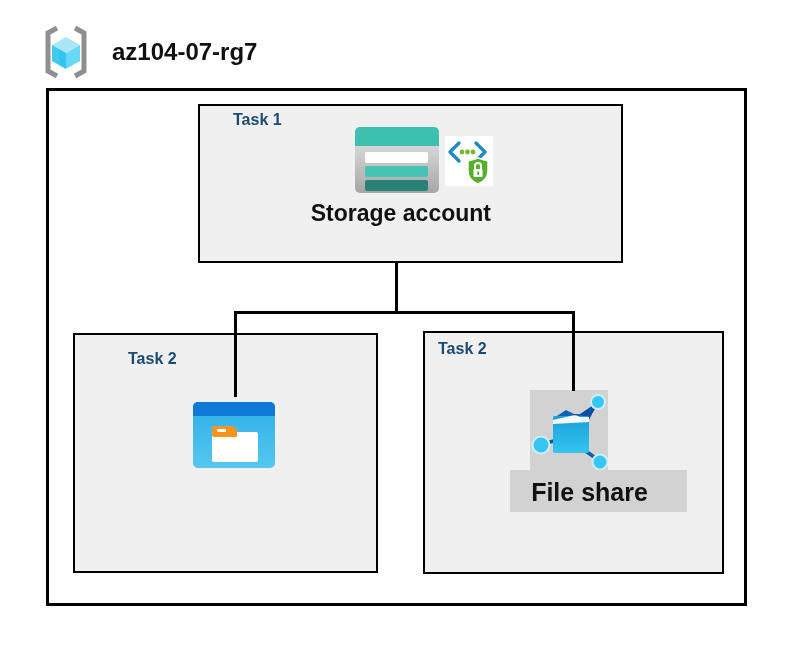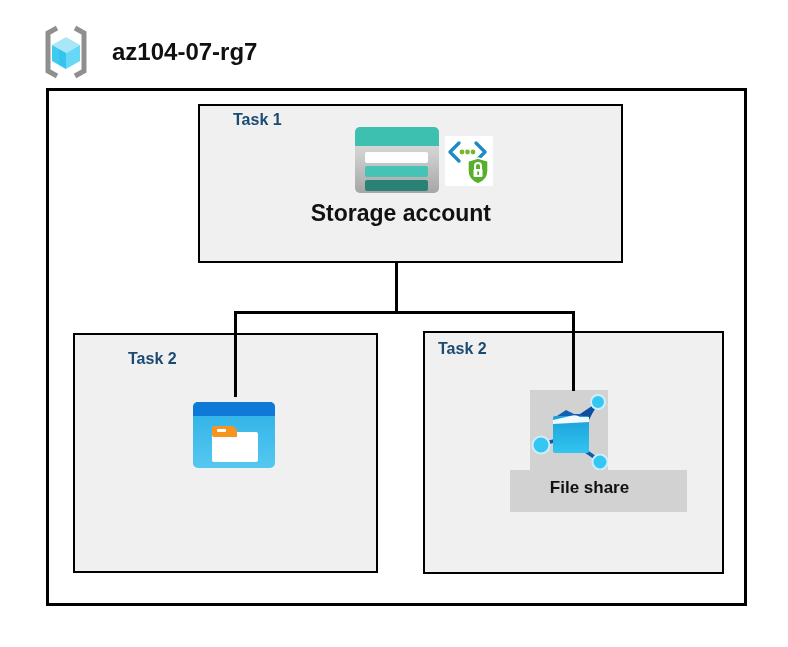--- a/index.html
+++ b/index.html
@@ -55,21 +55,21 @@
   #blob-icon .folder { position:absolute; left:19px; top:30px; width:46px; height:30px;
     background:#fff; border-radius:2px; }
   #blob-icon .tab { position:absolute; left:19px; top:24px; width:25px; height:11px;
     background:#f7941e; border-radius:2px 6px 0 2px; }
   #blob-icon .tab-dash { position:absolute; left:24px; top:27px; width:9px; height:3px;
     background:#fff; border-radius:1px; }
 
   
   #fs-square { left:530px; top:390px; width:78px; height:80px; background:#d2d2d2; z-index:3; }
   #fs-band { left:510px; top:470px; width:177px; height:42px; background:#d2d2d2; z-index:3; }
-  #fileshare-label { left:510px; top:478px; width:159px; font-size:17px; font-weight:bold;
+  #fileshare-label { left:510px; top:478px; width:159px; font-size:25px; font-weight:bold;
     color:#111; text-align:center; z-index:4; }
   #fileshare-icon { position:absolute; left:0; top:0; width:78px; height:80px; }
 </style>
 </head>
 <body>
 
 <div id="stage">
 
   <svg id="rg-icon" class="abs" viewBox="0 0 52 56" xmlns="http://www.w3.org/2000/svg">
     <path d="M17 4 L8 9 V47 L17 52" fill="none" stroke="#8f8f8f" stroke-width="5"></path>

